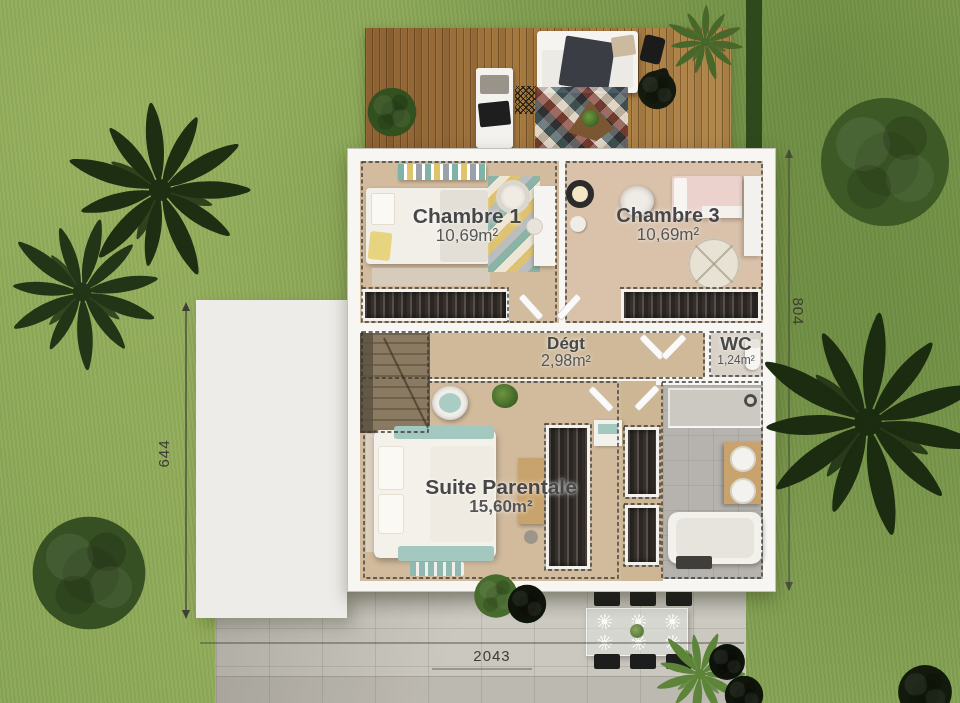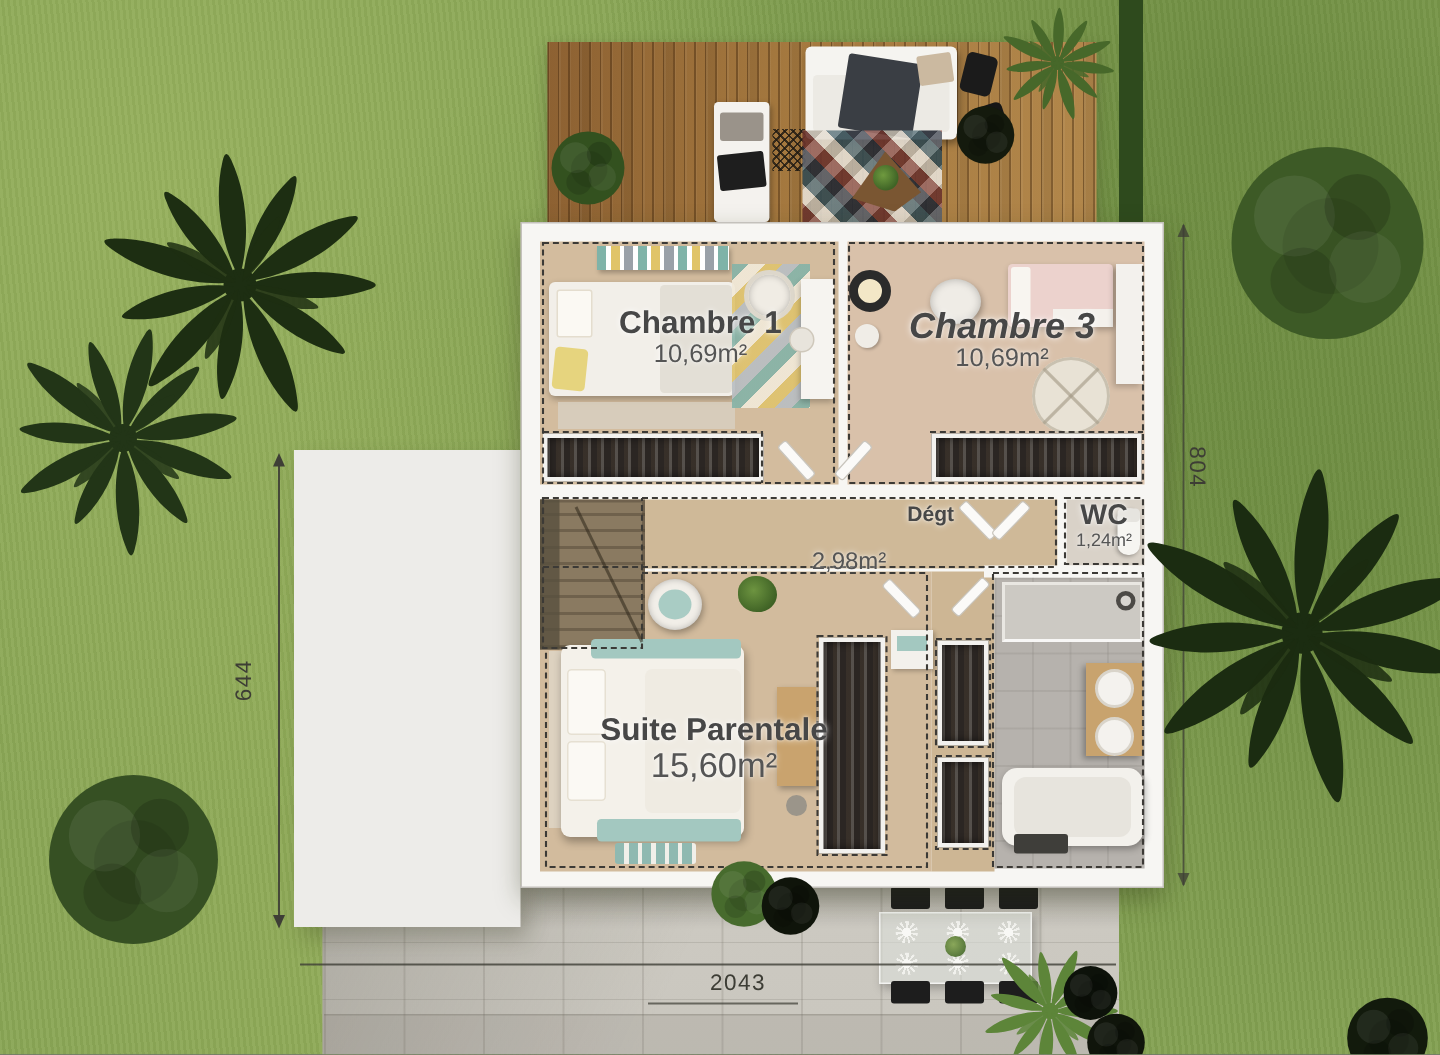--- a/index.html
+++ b/index.html
@@ -264,33 +264,33 @@
       <use href="#treeShape" transform="translate(744,695) scale(.3)" style="color:#10150b"></use>
       <use href="#treeShape" transform="translate(925,692) scale(.42)" style="color:#121a0c"></use>
     </g>
   </svg>
 
   <div class="lbl" style="left:377px;top:205px;width:180px;">
     <div class="nm" style="font-size:21px;">Chambre 1</div>
     <div class="ar" style="font-size:17px;">10,69m²</div>
   </div>
   <div class="lbl" style="left:578px;top:205px;width:180px;">
-    <div class="nm" style="font-size:24px;font-style:italic;">Chambre 3</div>
+    <div class="nm" style="font-size:20px;">Chambre 3</div>
     <div class="ar" style="font-size:17px;">10,69m²</div>
   </div>
   <div class="lbl" style="left:496px;top:335px;width:140px;">
-    <div class="nm" style="font-size:14px;text-align:right;">Dégt</div>
-    <div class="ar" style="font-size:16px;margin-top:17px;">2,98m²</div>
+    <div class="nm" style="font-size:17px;">Dégt</div>
+    <div class="ar" style="font-size:16px;">2,98m²</div>
   </div>
   <div class="lbl" style="left:701px;top:334px;width:70px;text-align:center;">
     <div class="nm" style="font-size:19px;">WC</div>
     <div class="ar" style="font-size:12px;">1,24m²</div>
   </div>
-  <div class="lbl" style="left:348px;top:476px;width:256px;">
+  <div class="lbl" style="left:348px;top:476px;width:256px;padding-left:25px;">
     <div class="nm" style="font-size:21px;">Suite Parentale</div>
-    <div class="ar" style="font-size:23px;">15,60m²</div>
+    <div class="ar" style="font-size:17px;font-weight:bold;">15,60m²</div>
   </div>
 
   <div class="dim" style="left:143px;top:445px;width:40px;transform:rotate(-90deg);">644</div>
   <div class="dim" style="left:778px;top:303px;width:40px;transform:rotate(90deg);">804</div>
   <div class="dim" style="left:455px;top:647px;width:74px;">2043</div>
 
 </div>
 
 </body></html>

